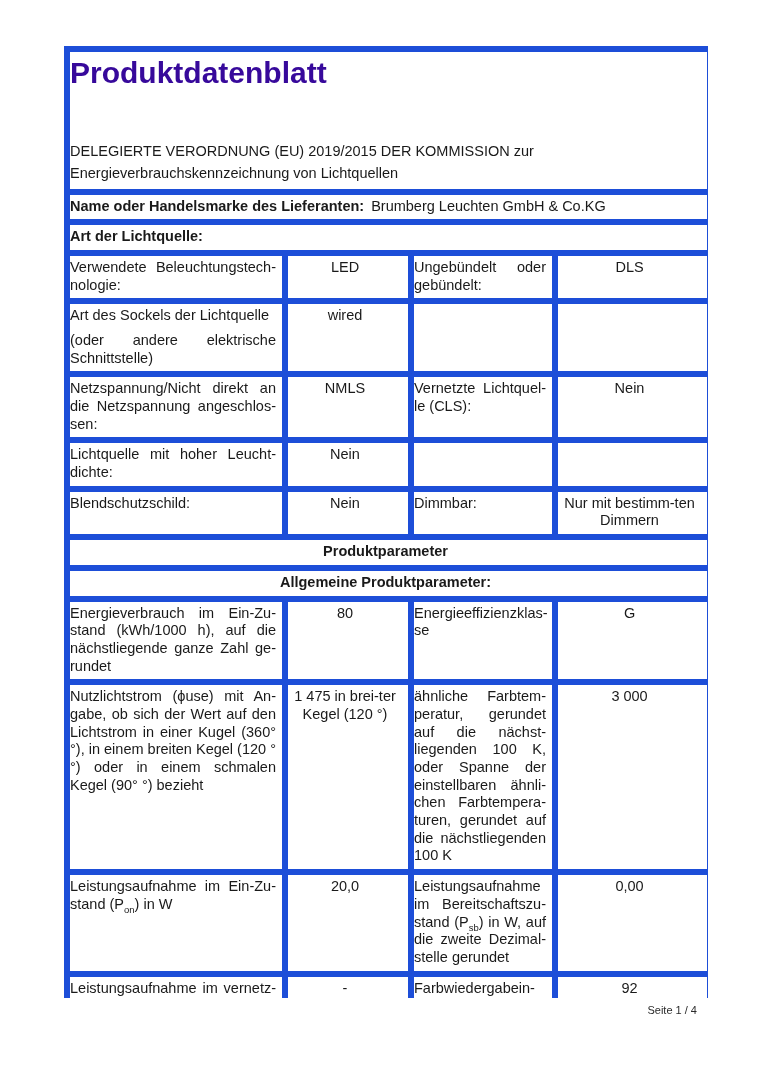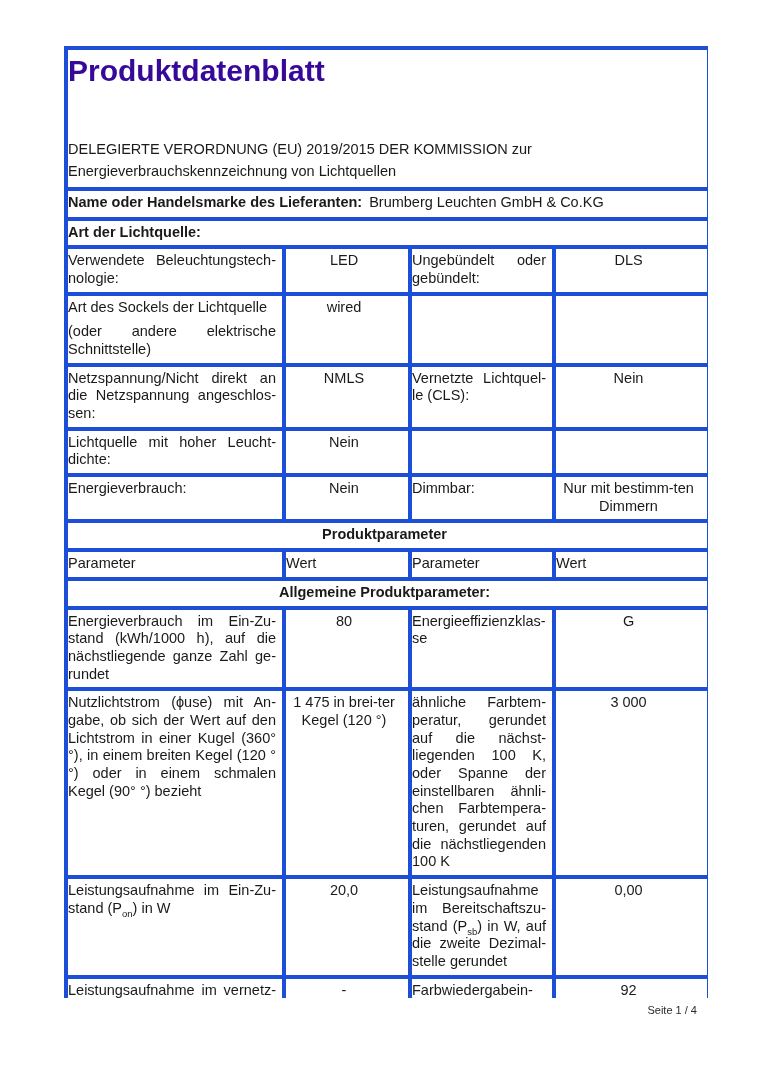--- a/index.html
+++ b/index.html
@@ -15,21 +15,21 @@
     top: 46px; left: 64px;
     width: 644px; height: 952px;
     overflow: hidden;
   }
   table.sheet {
     width: 643px;
     table-layout: fixed;
     border-collapse: collapse;
   }
   table.sheet td {
-    border: 4px solid #1d4ed8;
+    border: 6px solid #1d4ed8;
     vertical-align: top;
     font-size: 14.5px;
     line-height: 1.22;
     padding: 3px 6px 4px 0;
   }
   col.c1 { width: 218px; }
   col.c2 { width: 126px; }
   col.c3 { width: 144px; }
   col.c4 { width: 155px; }
 
@@ -157,36 +157,30 @@
 
 
     <tr class="rh-a5">
       <td class="plabel">Lichtquelle mit hoher Leucht-dichte:</td>
       <td class="pvalue">Nein</td>
       <td class="plabel"></td>
       <td class="pvalue"></td>
     </tr>
 
     <tr class="rh-a6">
-      <td class="plabel">Energieverbrauch:</td>
+      <td class="plabel">Blendschutzschild:</td>
       <td class="pvalue">Nein</td>
       <td class="plabel">Dimmbar:</td>
       <td class="pvalue">Nur mit bestimm-ten Dimmern</td>
     </tr>
 
     <tr class="rh-sec">
       <td colspan="4" class="section">Produktparameter</td>
     </tr>
 
-    <tr class="rh-cols">
-      <td>Parameter</td>
-      <td>Wert</td>
-      <td>Parameter</td>
-      <td>Wert</td>
-    </tr>
 
     <tr class="rh-sec2">
       <td colspan="4" class="section">Allgemeine Produktparameter:</td>
     </tr>
 
     <tr class="rh-b1">
       <td class="plabel">Energieverbrauch im Ein-Zu-stand (kWh/1000 h), auf die nächstliegende ganze Zahl ge-rundet</td>
       <td class="pvalue">80</td>
       <td class="plabel">Energieeffizienzklas-se</td>
       <td class="pvalue">G</td>

